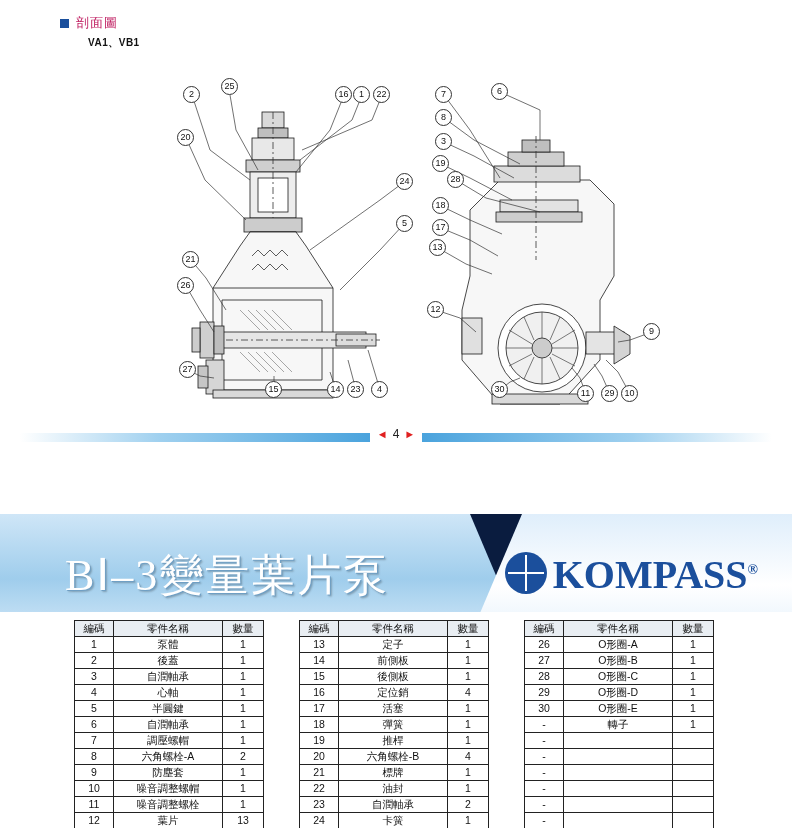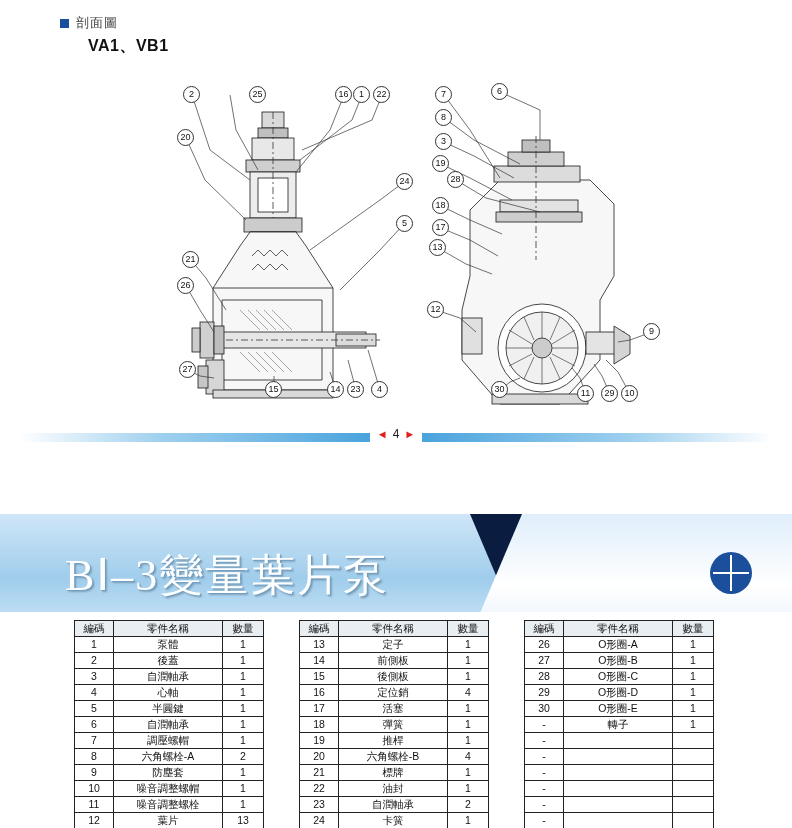--- a/index.html
+++ b/index.html
@@ -7,22 +7,22 @@
     width:792px;height:828px;
     background:#ffffff;
     font-family:"Liberation Sans", sans-serif;
     overflow:hidden;
     position:relative;
   }
   
   .top-section{position:relative;width:792px;height:470px;background:#ffffff;}
   .section-header{position:absolute;left:60px;top:14px;display:flex;align-items:center;gap:7px;}
   .sq-marker{width:9px;height:9px;background:#1a4f9c;display:inline-block;}
-  .section-title{font-size:13px;color:#404040;letter-spacing:1px;}
-  .model-label{position:absolute;left:88px;top:36px;font-size:16px;font-weight:bold;color:#111;letter-spacing:0.5px;}
+  .section-title{font-size:13px;color:#be185d;letter-spacing:1px;}
+  .model-label{position:absolute;left:88px;top:36px;font-size:10px;font-weight:bold;color:#111;letter-spacing:0.5px;}
 
   .diagram-area{position:absolute;left:0;top:60px;width:792px;height:350px;}
 
   
   .bub{
     position:absolute;width:17px;height:17px;border:1px solid #333;border-radius:50%;
     background:#fff;font-size:9px;color:#111;display:flex;align-items:center;justify-content:center;
     box-sizing:border-box;line-height:1;
   }
 
@@ -189,21 +189,21 @@
         <path d="M436 250 L460 258 L476 272"></path>
         <path d="M652 272 L630 280 L618 282"></path>
         <path d="M500 330 L510 322 L520 318"></path>
         <path d="M586 334 L580 318 L572 308"></path>
         <path d="M610 334 L602 316 L594 304"></path>
         <path d="M630 334 L618 312 L606 300"></path>
       </g>
     </svg>
 
     <div class="bub" style="left:183px;top:26px;">2</div>
-    <div class="bub" style="left:221px;top:26px;margin-left:28px;">25</div>
+    <div class="bub" style="left:221px;top:18px;">25</div>
     <div class="bub" style="left:177px;top:69px;">20</div>
     <div class="bub" style="left:335px;top:26px;">16</div>
     <div class="bub" style="left:353px;top:26px;">1</div>
     <div class="bub" style="left:373px;top:26px;">22</div>
     <div class="bub" style="left:396px;top:113px;">24</div>
     <div class="bub" style="left:396px;top:155px;">5</div>
     <div class="bub" style="left:182px;top:191px;">21</div>
     <div class="bub" style="left:177px;top:217px;">26</div>
     <div class="bub" style="left:179px;top:301px;">27</div>
     <div class="bub" style="left:265px;top:321px;">15</div>
@@ -236,20 +236,21 @@
     </div>
   </div>
 </div>
 
 <div class="banner">
   <div class="banner-left"></div>
   <div class="banner-right"></div>
   <div class="banner-title">BⅠ–3變量葉片泵</div>
   <div class="brand">
     <span class="brand-mark"></span>
+    <span class="brand-text"><span>KOMPASS</span><span class="brand-reg">®</span></span>
   </div>
 </div>
 
 <div class="tables">
   <div class="tbl-wrap" style="left:74px;">
     <table class="parts">
       <thead>
         <tr>
           <th class="c-no">編碼</th>
           <th class="c-name">零件名稱</th>

